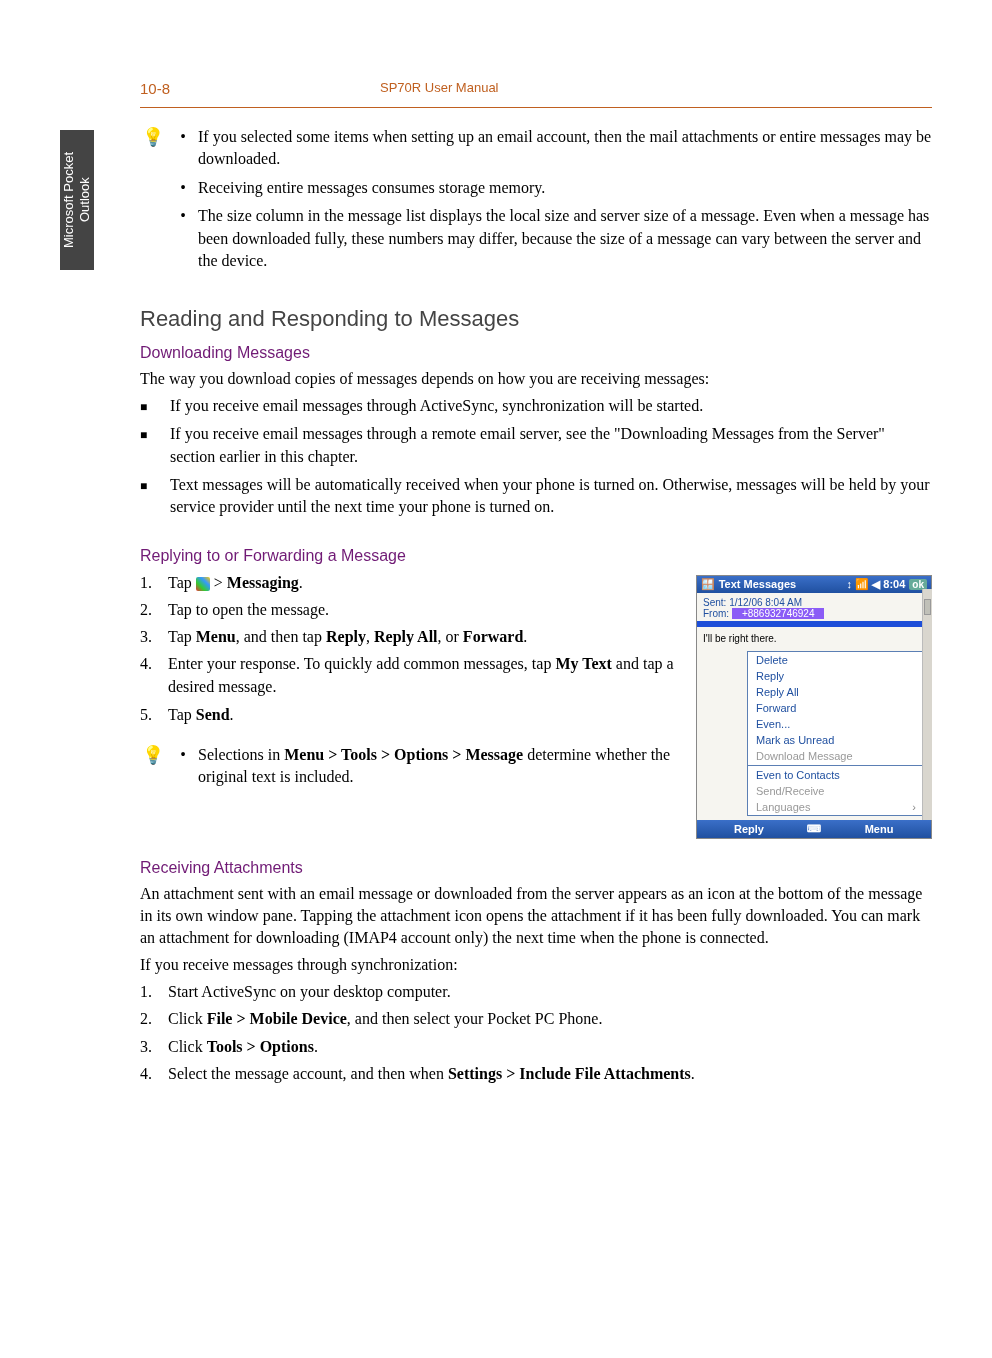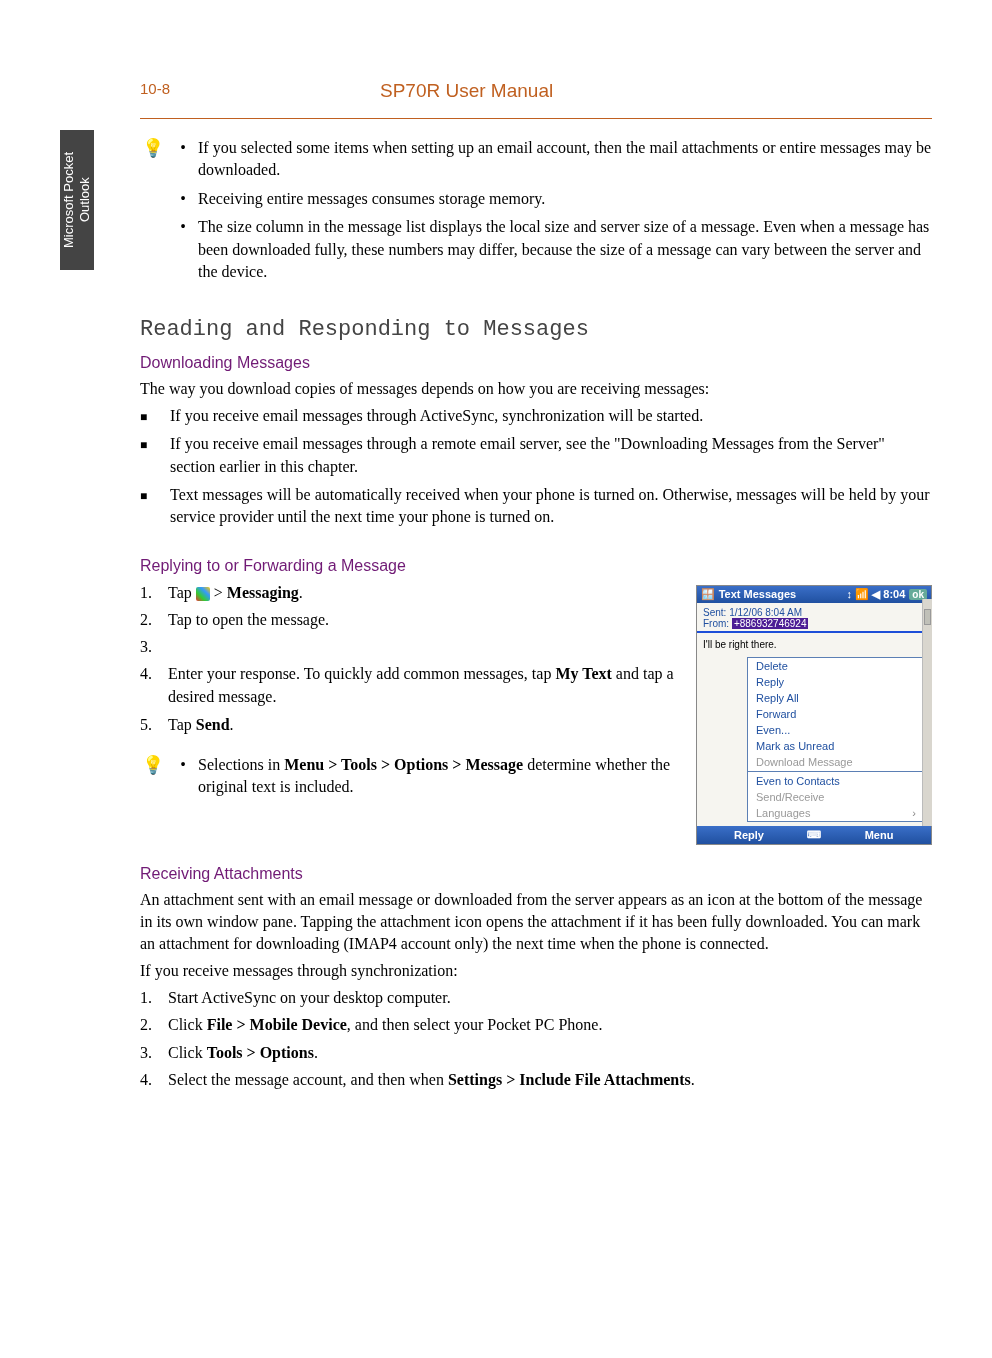--- a/index.html
+++ b/index.html
@@ -11,34 +11,34 @@
     position: relative;
     color: #000;
   }
   .page {
     padding: 80px 60px 60px 60px;
     position: relative;
   }
   .header-row {
     display: flex;
     border-bottom: 1px solid #c06020;
-    padding-bottom: 16px;
+    padding-bottom: 10px;
     margin-bottom: 18px;
     margin-left: 80px;
   }
   .page-num {
     color: #c06020;
     font-family: Arial, sans-serif;
     font-size: 15px;
     width: 240px;
   }
   .doc-title {
     color: #c06020;
     font-family: Arial, sans-serif;
-    font-size: 19px;
+    font-size: 13px;
   }
   .side-tab {
     position: absolute;
     left: 60px;
     top: 130px;
     width: 34px;
     height: 140px;
     background: #444;
     color: #fff;
     font-family: Arial, sans-serif;
@@ -73,21 +73,21 @@
   .bullet-list > li {
     display: flex;
     margin-bottom: 6px;
   }
   .bullet-list .bmark {
     width: 30px;
     flex-shrink: 0;
     text-align: center;
   }
   .h1 {
-    font-family: Liberation Mono, monospace;
+    font-family: Liberation Sans, sans-serif;
     font-size: 22px;
     color: #444;
     margin-top: 28px;
     margin-bottom: 2px;
   }
   .h2 {
     font-family: Arial, sans-serif;
     font-size: 16px;
     color: #701a75;
     margin-top: 12px;
@@ -163,26 +163,26 @@
   .titlebar .ok {
     background: #6a9;
     padding: 0 3px;
     border-radius: 2px;
     font-size: 10px;
   }
   .msg-meta {
     padding: 4px 6px 2px 6px;
     color: #2050a0;
     font-size: 10px;
-    border-bottom: 2px solid #1d4ed8;
+    border-bottom: 6px solid #1d4ed8;
   }
   .msg-meta .from-val {
-    background: #4c1d95;
+    background: #8b5cf6;
     color: #fff;
-    padding: 0 2px;
+    padding: 0 10px;
   }
   .msg-body-area {
     padding: 6px;
     height: 24px;
     font-size: 10px;
   }
   .ctx-menu {
     background: #fff;
     border: 1px solid #5b7fb4;
     margin: 0 6px 4px 50px;
@@ -289,20 +289,23 @@
               <span> &gt; </span>
               <span class="b">Messaging</span><span>.</span>
             </span>
           </li>
           <li>
               <span class="num">2.</span>
               <span>Tap to open the message.</span>
             </li>
           <li>
               <span class="num">3.</span>
+            <span>
+              <span>Tap </span><span class="b">Menu</span><span>, and then tap </span><span class="b">Reply</span><span>, </span><span class="b">Reply All</span><span>, or </span><span class="b">Forward</span><span>.</span>
+            </span>
           </li>
           <li>
               <span class="num">4.</span>
             <span>
               <span>Enter your response. To quickly add common messages, tap </span><span class="b">My Text</span><span> and tap a desired message.</span>
             </span>
           </li>
           <li>
               <span class="num">5.</span>
             <span>

